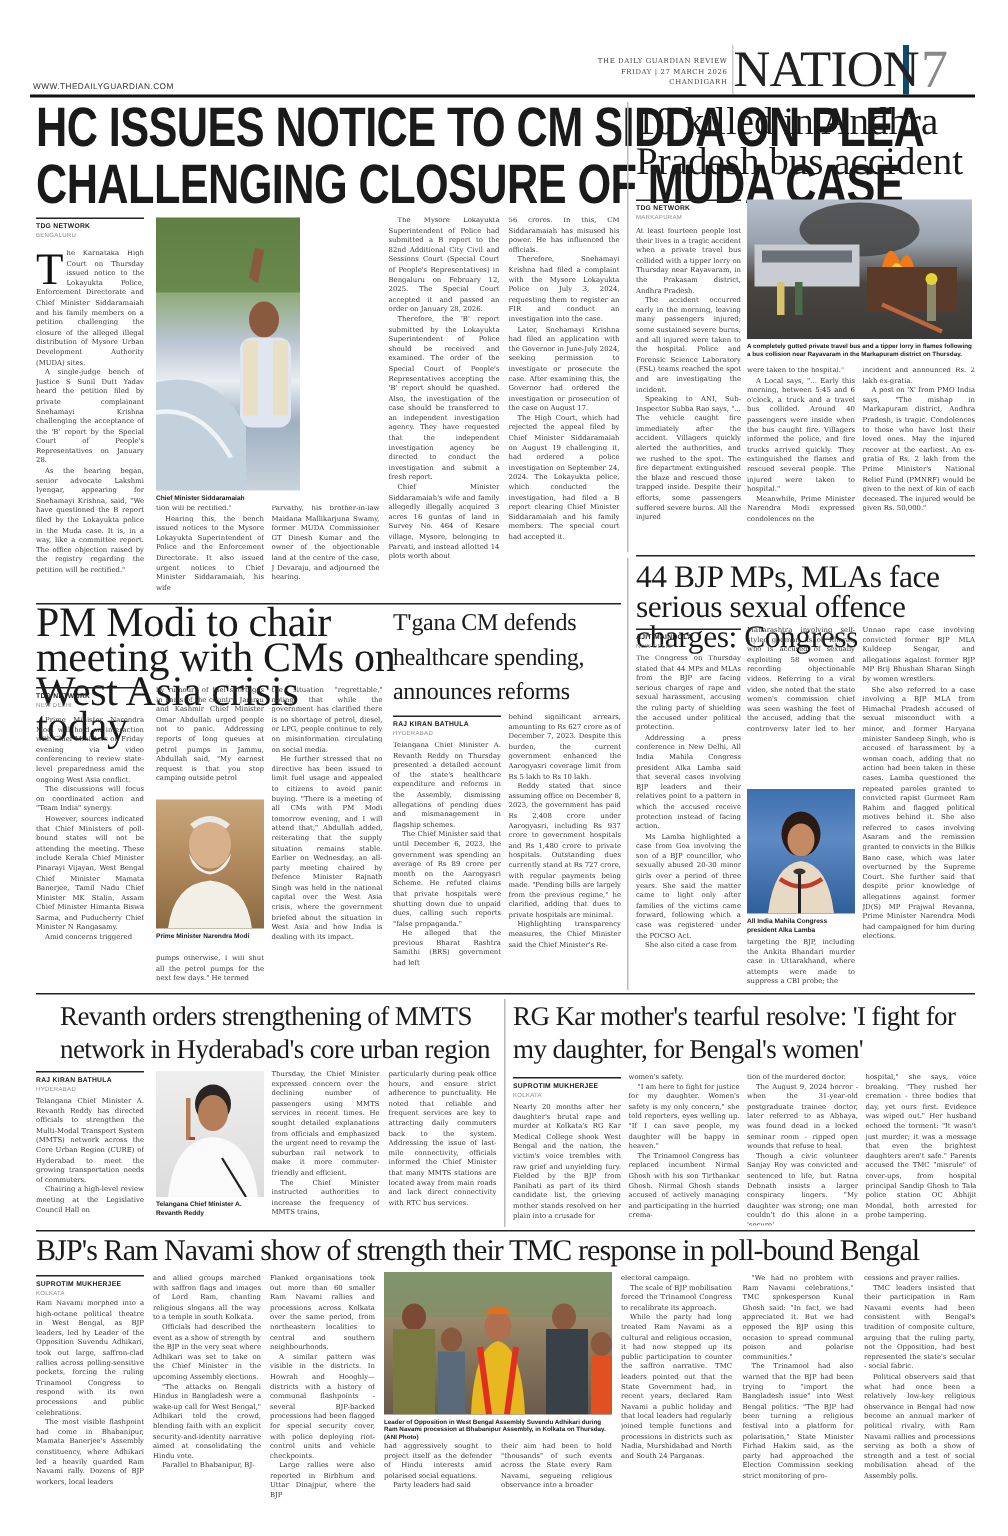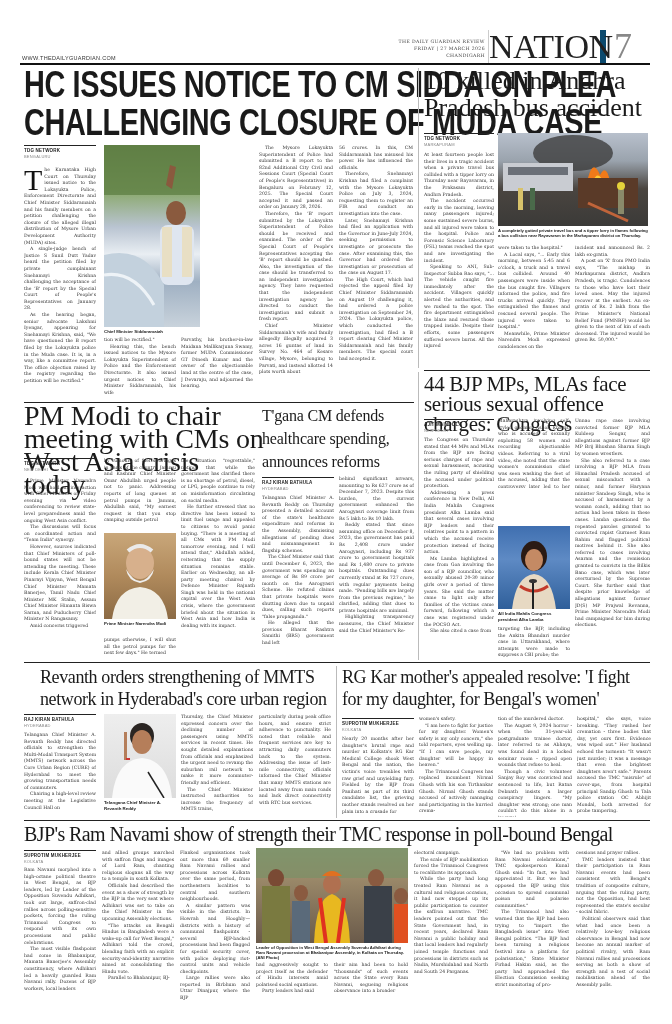--- a/index.html
+++ b/index.html
@@ -1,20 +1,20 @@
 <!DOCTYPE html>
 <html><head>
 <meta charset="utf-8">
 <style>
 *{box-sizing:border-box;margin:0;padding:0}
 body{width:672px;height:1024px;background:#fff;overflow:hidden;font-family:"DejaVu Serif",serif;color:#222;position:relative}
 .abs{position:absolute}
 .masthead-site{left:22px;top:55px;font-family:"Liberation Sans",sans-serif;font-size:5.5px;letter-spacing:.3px;color:#333}
 .masthead-info{left:350px;top:38px;width:135px;text-align:right;font-size:4.6px;line-height:7px;letter-spacing:.4px;color:#444;font-family:"DejaVu Serif",serif}
-.masthead-sec{left:488px;top:30px;height:33px;width:118px;border-left:1px solid #ccc;border-right:6px solid #0c4a6e;font-family:"Liberation Serif",serif;font-size:34px;line-height:33px;text-align:center;color:#222;letter-spacing:-.5px}
+.masthead-sec{left:488px;top:30px;height:33px;width:118px;border-left:1px solid #ccc;border-right:4px solid #0c4a6e;font-family:"Liberation Serif",serif;font-size:34px;line-height:33px;text-align:center;color:#222;letter-spacing:-.5px}
 .masthead-page{left:614px;top:30px;font-family:"Liberation Serif",serif;font-size:36px;line-height:33px;color:#888}
 .topbar{left:20px;top:63px;width:630px;height:2px;background:#111}
 .hl-sans{font-family:"Liberation Sans",sans-serif;font-weight:700;color:#1a1a1a;transform-origin:left top}
 .hl-serif{font-family:"Liberation Serif",serif;color:#1a1a1a}
 .byline{font-family:"Liberation Sans",sans-serif;font-size:4.5px;font-weight:700;color:#222;border-top:1.5px solid #222;padding-top:2px;letter-spacing:.2px}
 .byline span{display:block;font-weight:400;color:#888;font-size:4px;margin-top:1px}
 .col{font-size:4.6px;line-height:6.6px;color:#333;text-align:justify;overflow:hidden;font-family:"DejaVu Serif",serif}
 .col p{text-indent:6px}
 .col p.ni{text-indent:0}
 .cap{font-family:"Liberation Sans",sans-serif;font-weight:700;font-size:4.4px;line-height:5.5px;color:#222}
@@ -225,21 +225,21 @@
 <div class="abs cap" style="left:104px;top:800px;width:72px">Telangana Chief Minister A. Revanth Reddy</div>
 <div class="abs col" style="left:181px;top:714px;width:72px;height:103px">
   <p class="ni">Thursday, the Chief Minister expressed concern over the declining number of passengers using MMTS services in recent times. He sought detailed explanations from officials and emphasized the urgent need to revamp the suburban rail network to make it more commuter-friendly and efficient.</p>
   <p>The Chief Minister instructed authorities to increase the frequency of MMTS trains,</p>
 </div>
 <div class="abs col" style="left:259px;top:714px;width:72px;height:103px">
   <p class="ni">particularly during peak office hours, and ensure strict adherence to punctuality. He noted that reliable and frequent services are key to attracting daily commuters back to the system. Addressing the issue of last-mile connectivity, officials informed the Chief Minister that many MMTS stations are located away from main roads and lack direct connectivity with RTC bus services.</p>
 </div>
 <div class="abs rule" style="left:336px;top:666px;width:1px;height:152px"></div>
 
-<div class="abs hl-serif" style="left:342px;top:666px;width:310px;font-size:18px;line-height:22px;letter-spacing:-.4px">RG Kar mother's appealed resolve: 'I fight for my daughter, for Bengal's women'</div>
+<div class="abs hl-serif" style="left:342px;top:666px;width:310px;font-size:18px;line-height:22px;letter-spacing:-.4px">RG Kar mother's tearful resolve: 'I fight for my daughter, for Bengal's women'</div>
 <div class="abs byline" style="left:342px;top:718px;width:72px">
     <div>SUPROTIM MUKHERJEE</div>
     <span>KOLKATA</span>
   </div>
 <div class="abs col" style="left:342px;top:736px;width:72px;height:81px">
   <p class="ni">Nearly 20 months after her daughter's brutal rape and murder at Kolkata's RG Kar Medical College shook West Bengal and the nation, the victim's voice trembles with raw grief and unyielding fury. Fielded by the BJP from Panihati as part of its third candidate list, the grieving mother stands resolved on her plain into a crusade for</p>
 </div>
 <div class="abs col" style="left:419px;top:716px;width:74px;height:101px">
   <p class="ni">women's safety.</p>
   <p>"I am here to fight for justice for my daughter. Women's safety is my only concern," she told reporters, eyes welling up. "If I can save people, my daughter will be happy in heaven."</p>

